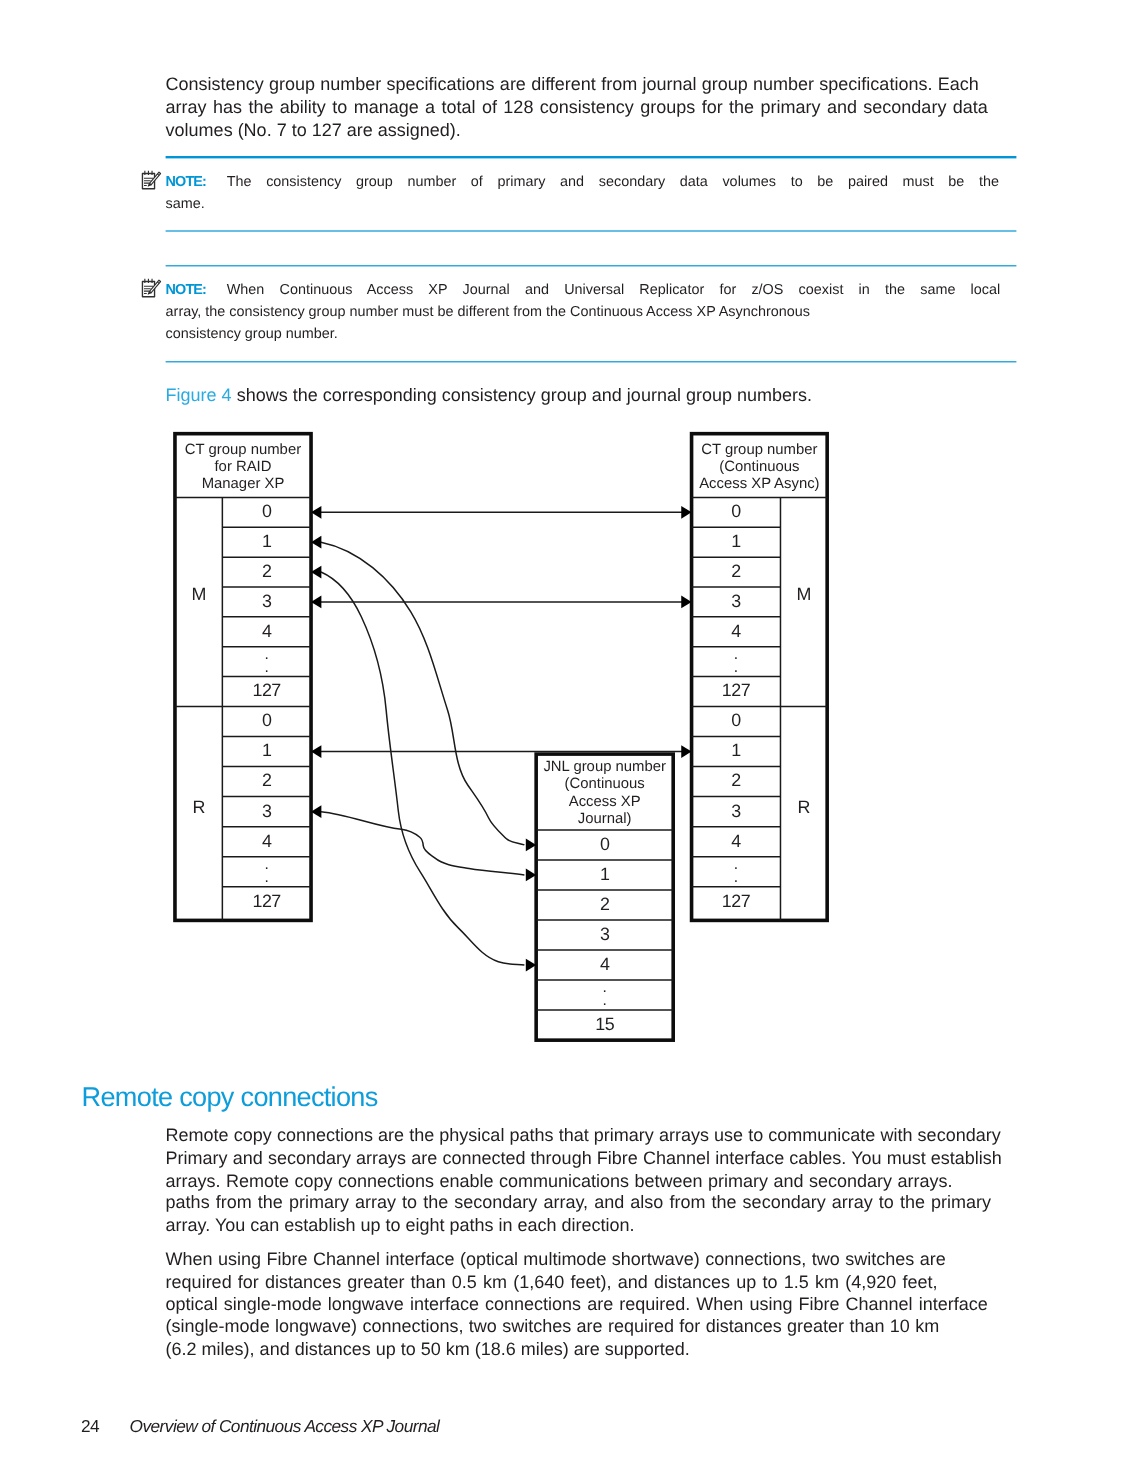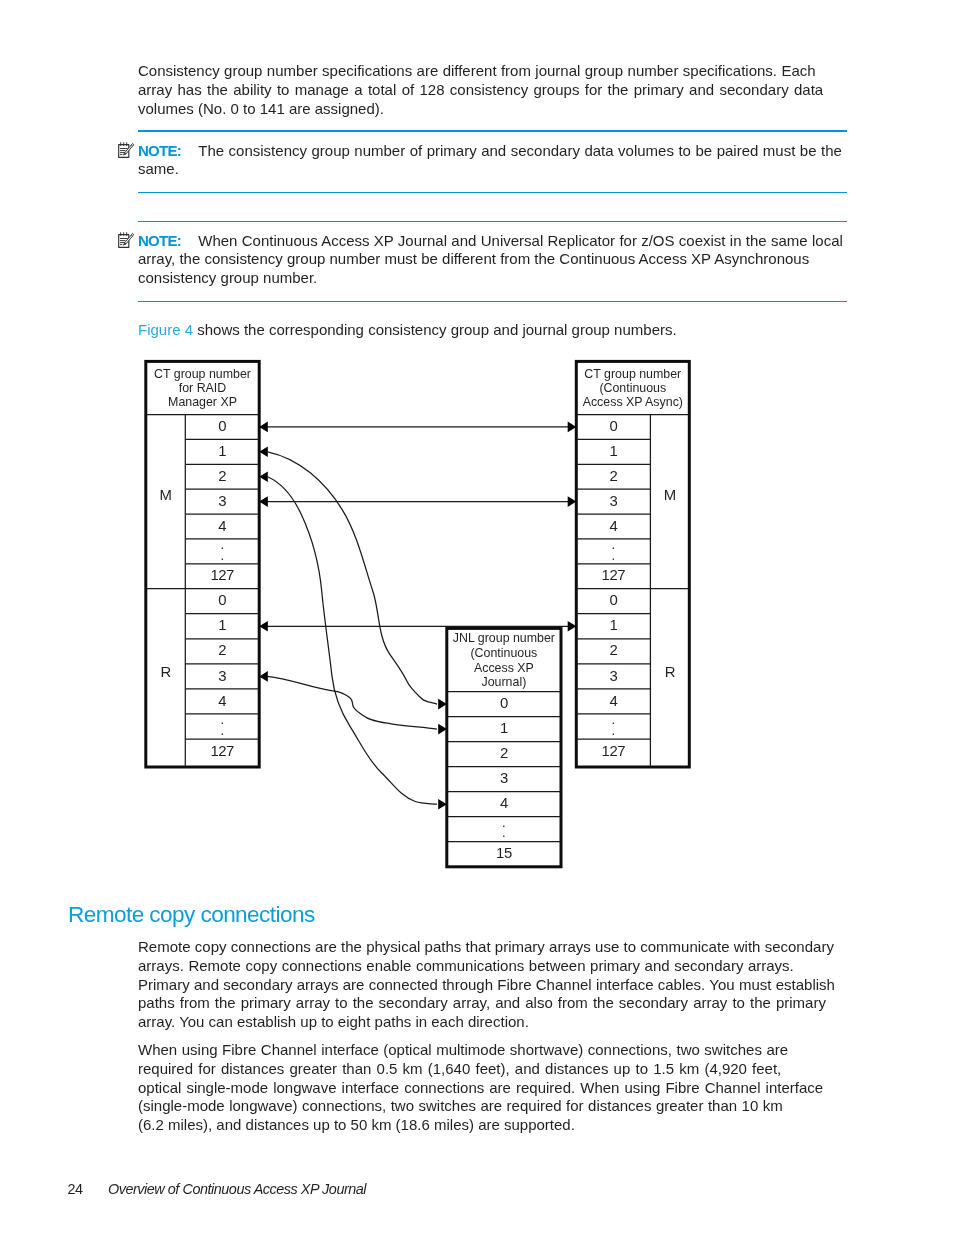--- a/index.html
+++ b/index.html
@@ -10,21 +10,21 @@
   .page{position:absolute;left:0;top:0;width:954px;height:1235px;}
 
   
   .body-p{position:absolute;left:138px;font-size:15px;
           line-height:18.8px;color:#231f20;text-align:left;word-spacing:0px;}
 
   
   .rule{position:absolute;left:138px;width:709px;height:1.6px;background:#0096d6;}
   .note-icon{position:absolute;left:116px;width:18px;height:18px;line-height:0;}
   .note-icon svg{display:block;}
-  .note-body{position:absolute;left:138px;font-size:15px;
+  .note-body{position:absolute;left:138px;font-size:12px;
              line-height:18.8px;color:#231f20;word-spacing:0px;}
   .note-label{color:#0096d6;font-weight:bold;letter-spacing:-0.76px;}
   .note-gap{display:inline-block;width:17.4px;}
   .note-jtext{display:inline-block;vertical-align:top;}
 
   
   .figref{color:#29abe2;}
   .caption{position:absolute;font-size:15px;color:#231f20;white-space:nowrap;}
   .caption .cap-label{color:#0096d6;font-weight:bold;margin-right:5px;}
   .h1{position:absolute;font-size:22.6px;color:#0d9ddb;font-weight:normal;
@@ -46,21 +46,21 @@
   #figure .dots{font-size:13px;}
 </style>
 </head>
 <body>
 
 <div class="page">
 
   <div class="body-p" style="top:62px;">
       <div style="width: 677.6px; text-align: justify; text-align-last: justify;">Consistency group number specifications are different from journal group number specifications. Each</div>
       <div style="width: 685.2px; text-align: justify; text-align-last: justify;">array has the ability to manage a total of 128 consistency groups for the primary and secondary data</div>
-      <div>volumes (No. 0 to 141 are assigned).</div>
+      <div>volumes (No. 7 to 127 are assigned).</div>
     </div>
 
   <div class="rule" style="top:130.3px;"></div>
   <span class="note-icon" style="top:139px;">
     <svg viewBox="0 0 20 20" width="20" height="20">
       <g>
         <path d="M2.7 5.6 h10.1 v12.7 h-10.1 z" fill="#ffffff" stroke="#303030" stroke-width="1.15" stroke-linejoin="round"></path>
       </g>
       <g stroke="#303030" stroke-width="0.95" fill="none">
         <path d="M4.0 9.5 h7.7"></path>
@@ -242,22 +242,22 @@
   <path class="ah" d="M 259.2 676.4 L 267.8 671.1 L 267.8 681.7 Z"></path>
   <path class="ah" d="M 446.8 729.1 L 438.2 723.8 L 438.2 734.4 Z"></path>
 </g>
 </svg>
 
 
   <h1 class="h1" style="left:68px;top:902px;margin:0;">Remote copy connections</h1>
 
   <div class="body-p" style="top:938px;">
       <div style="width: 695.9px; text-align: justify; text-align-last: justify;">Remote copy connections are the physical paths that primary arrays use to communicate with secondary</div>
+      <div style="width: 696.9px; text-align: justify; text-align-last: justify;">Primary and secondary arrays are connected through Fibre Channel interface cables. You must establish</div>
       <div style="width: 655.8px; text-align: justify; text-align-last: justify;">arrays. Remote copy connections enable communications between primary and secondary arrays.</div>
-      <div style="width: 696.9px; text-align: justify; text-align-last: justify;">Primary and secondary arrays are connected through Fibre Channel interface cables. You must establish</div>
       <div style="width: 687.9px; text-align: justify; text-align-last: justify;">paths from the primary array to the secondary array, and also from the secondary array to the primary</div>
       <div>array. You can establish up to eight paths in each direction.</div>
     </div>
   <div class="body-p" style="top:1041px;">
       <div style="width: 650.1px; text-align: justify; text-align-last: justify;">When using Fibre Channel interface (optical multimode shortwave) connections, two switches are</div>
       <div style="width: 643.3px; text-align: justify; text-align-last: justify;">required for distances greater than 0.5 km (1,640 feet), and distances up to 1.5 km (4,920 feet,</div>
       <div style="width: 685.1px; text-align: justify; text-align-last: justify;">optical single-mode longwave interface connections are required. When using Fibre Channel interface</div>
       <div style="width: 644.7px; text-align: justify; text-align-last: justify;">(single-mode longwave) connections, two switches are required for distances greater than 10 km</div>
       <div>(6.2 miles), and distances up to 50 km (18.6 miles) are supported.</div>
     </div>

